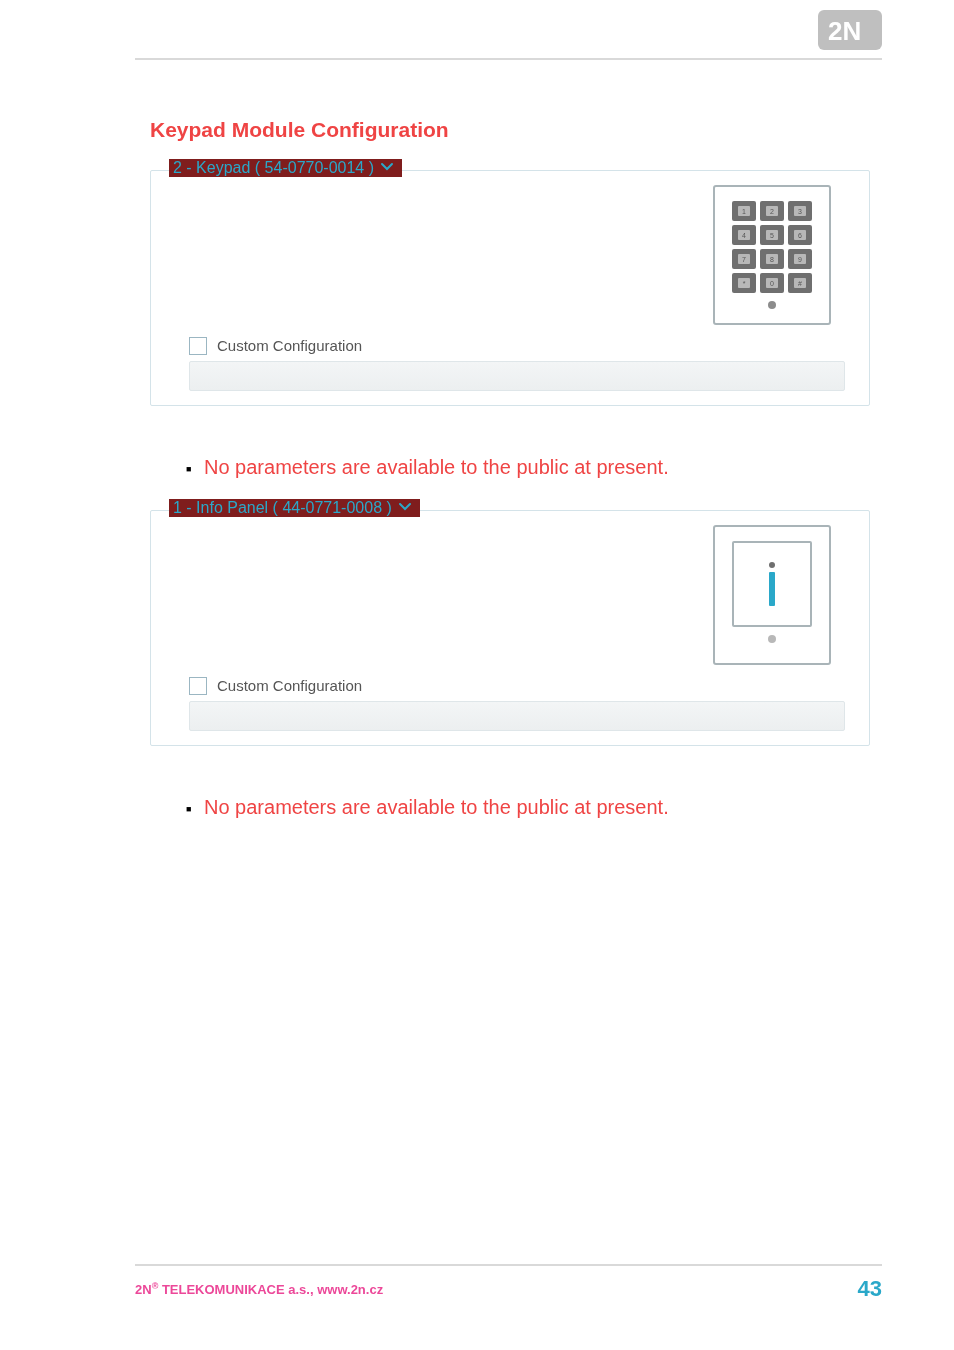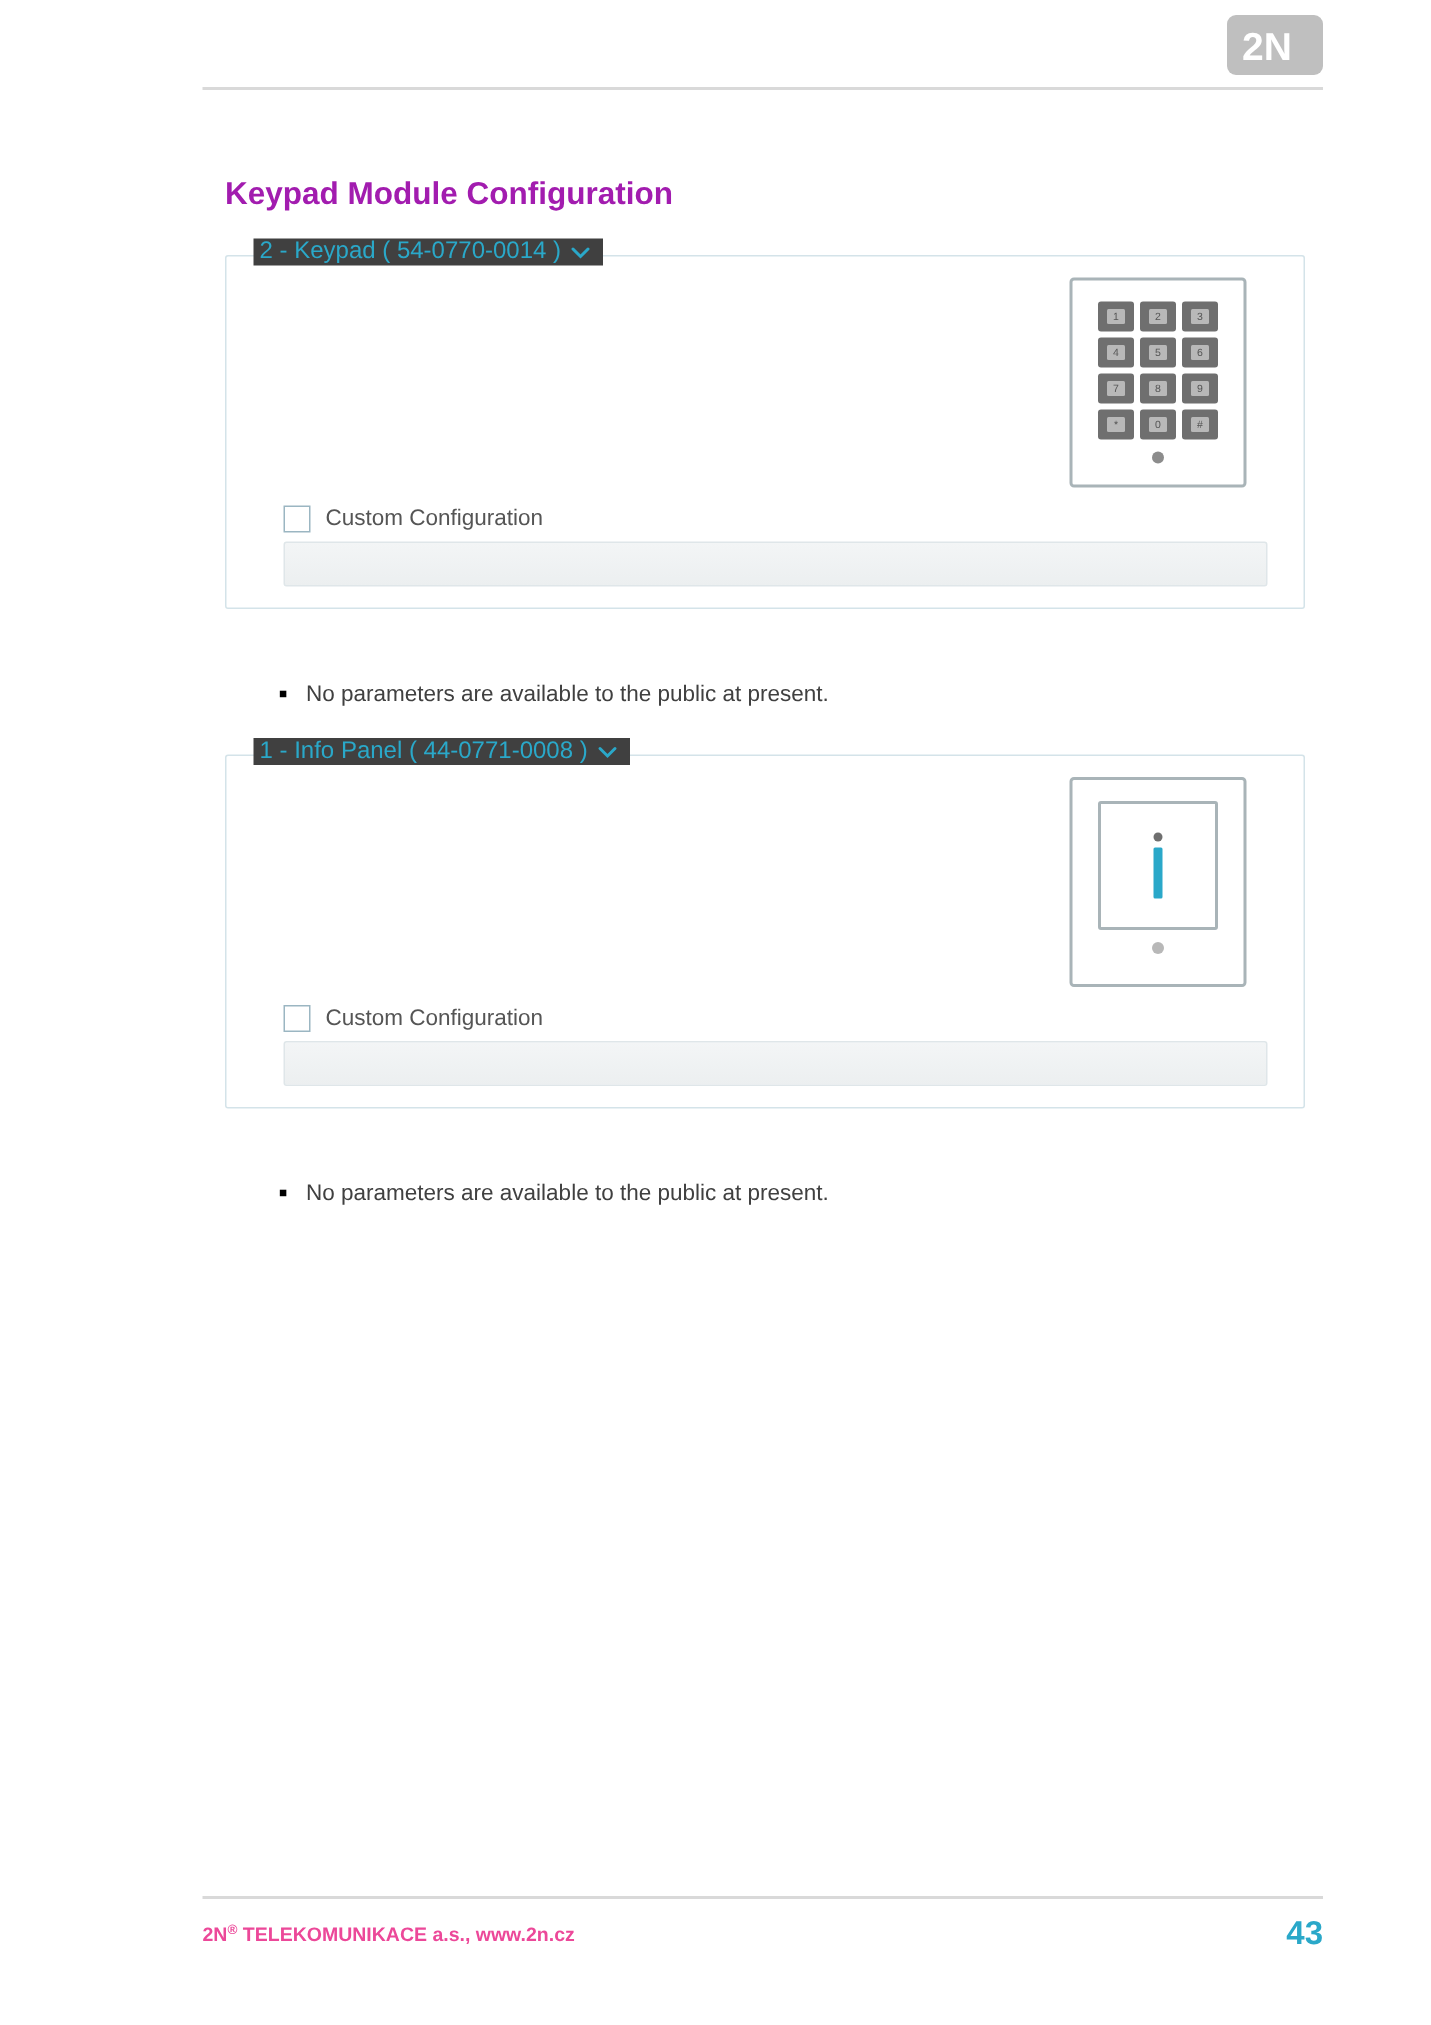--- a/index.html
+++ b/index.html
@@ -2,42 +2,42 @@
 <html><head>
 <meta charset="utf-8">
 <style>
   * { box-sizing: border-box; margin: 0; padding: 0; }
   html, body { width: 954px; height: 1350px; background: #fff; font-family: Verdana, Geneva, sans-serif; color: #333; }
   .page { width: 948px; height: 1350px; position: relative; padding: 0; }
   .header-line { position: absolute; top: 58px; left: 135px; right: 66px; height: 2px; background: #d9d9d9; }
   .logo { position: absolute; top: 10px; right: 66px; }
   .logo svg { width: 64px; height: 40px; }
   .content { position: absolute; top: 118px; left: 150px; right: 80px; }
-  h3.section-title { font-family: Arial, Helvetica, sans-serif; font-weight: 700; font-size: 21px; color: #a21caf; margin-bottom: 28px; }
+  h3.section-title { font-family: Arial, Helvetica, sans-serif; font-weight: 700; font-size: 21px; color: #ef4444; margin-bottom: 28px; }
   .fieldset { border: 1px solid #d4e3e9; border-radius: 2px; padding: 0 0 14px 0; position: relative; margin-bottom: 46px; width: 720px; }
-  .legend { position: relative; top: -12px; background: #404040; display: inline-flex; align-items: center; gap: 6px; padding: 0 8px 0 4px; margin-left: 18px; font-family: Verdana, sans-serif; font-size: 16px; color: #2aa8c9; }
+  .legend { position: relative; top: -12px; background: #7f1d1d; display: inline-flex; gap: 6px; padding: 0 8px 0 4px; margin-left: 18px; font-family: Verdana, sans-serif; font-size: 16px; color: #2aa8c9; }
   .legend .chev { width: 14px; height: 14px; display: inline-block; }
   .module-body { display: flex; justify-content: flex-end; padding: 0 38px 0 38px; margin-top: -4px; }
   .device-img { border: 2px solid #a9b4b8; border-radius: 3px; background: #fff; }
   .keypad-device { width: 118px; height: 140px; display: flex; flex-direction: column; align-items: center; justify-content: flex-start; padding-top: 14px; gap: 6px; }
   .keypad-grid { display: grid; grid-template-columns: repeat(3, 24px); grid-template-rows: repeat(4, 20px); gap: 4px; }
   .keycap { width: 24px; height: 20px; background: #6f6f6f; border-radius: 2px; display: flex; align-items: center; justify-content: center; }
   .keycap-inner { width: 12px; height: 10px; background: #b8b8b8; border-radius: 1px; font-size: 7px; color: #555; display:flex; align-items:center; justify-content:center; font-family: Arial; }
   .dot { width: 8px; height: 8px; background: #8c8c8c; border-radius: 50%; margin-top: 2px; }
   .infopanel-device { width: 118px; height: 140px; display:flex; flex-direction:column; align-items:center; justify-content:flex-start; padding-top:14px; gap:8px; }
   .info-screen { width: 80px; height: 86px; border: 2px solid #a9b4b8; border-radius: 2px; display:flex; align-items:center; justify-content:center; flex-direction:column; gap:4px; }
   .info-screen .i-dot { width:6px; height:6px; background:#6f6f6f; border-radius:50%; }
   .info-screen .i-bar { width:6px; height:34px; background:#2aa8c9; border-radius:1px; }
   .dot2 { width:8px; height:8px; background:#b8b8b8; border-radius:50%; }
   .checkbox-row { display:flex; gap:10px; padding: 12px 0 0 38px; font-size: 15px; color: #555; }
   .chk { width: 18px; height: 18px; border: 1px solid #9bb6c2; background: #fff; }
   .disabled-bar { margin: 6px 24px 0 38px; height: 30px; background: linear-gradient(#f3f5f6,#eceff0); border: 1px solid #dfe6e9; border-radius: 2px; }
   ul.bullets { list-style: none; padding-left: 54px; margin-bottom: 28px; }
   ul.bullets li::before { content: "■"; font-size: 9px; color: #000; display:inline-block; width: 18px; margin-left: -18px; vertical-align: 2px; }
-  ul.bullets li { font-size: 15px; color: #404040; line-height: 1.5; }
+  ul.bullets li { font-size: 20px; color: #ef4444; line-height: 1.5; }
   .footer { position: absolute; bottom: 48px; left: 135px; right: 66px; border-top: 2px solid #d9d9d9; padding-top: 10px; display:flex; justify-content: space-between; align-items:center; }
   .footer-text { font-size: 13px; color: #ec4899; font-weight: 700; font-family: Verdana, sans-serif; }
   .footer-text sup { font-size: 9px; }
   .page-num { font-size: 22px; font-weight: 700; color: #2aa8c9; font-family: Arial, sans-serif; }
 </style>
 </head>
 <body>
 
 <div class="page">
   <div class="logo">

